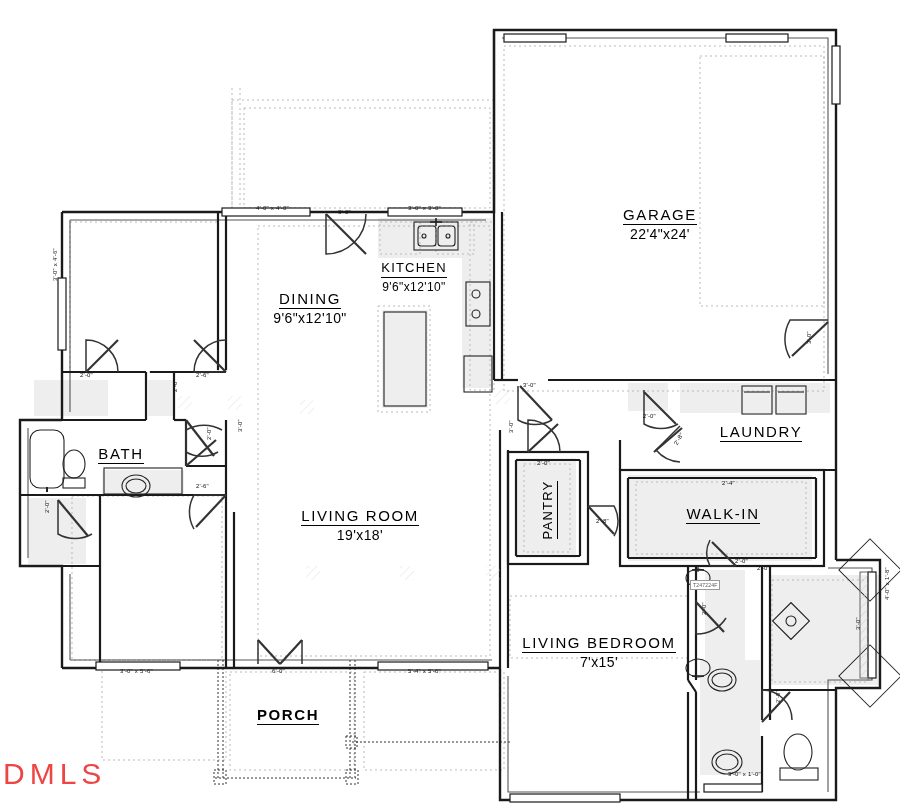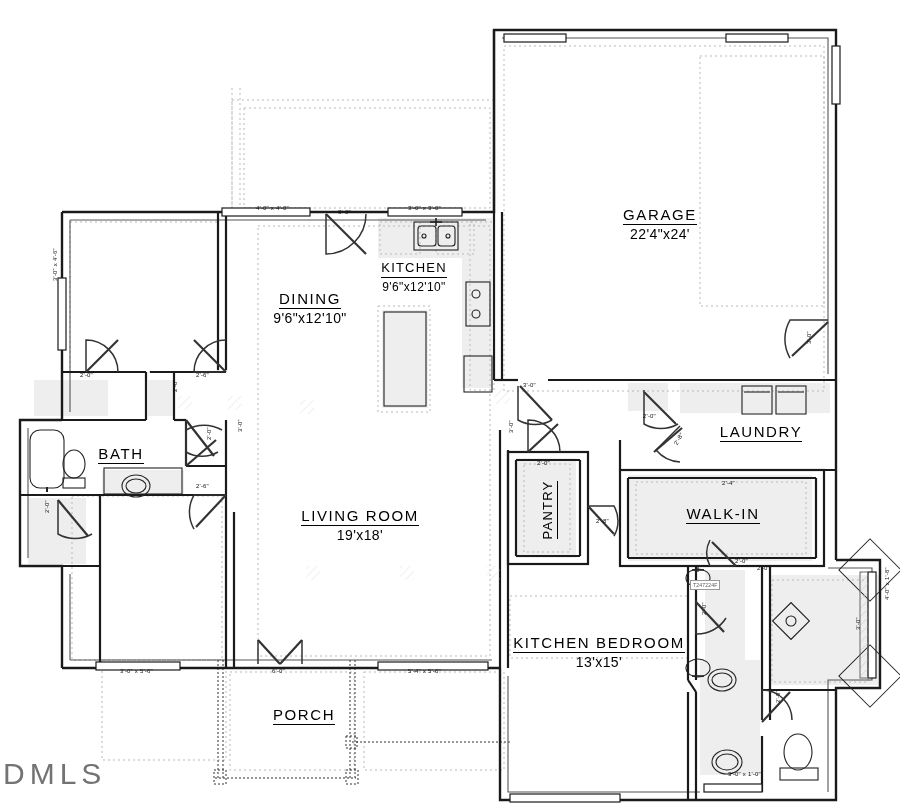--- a/index.html
+++ b/index.html
@@ -10,21 +10,21 @@
   .rmlabel{position:absolute;text-align:center;color:#000;
            font-family:"Liberation Sans", sans-serif;white-space:nowrap;}
   .rmlabel .nm{font-size:15px;letter-spacing:1.6px;border-bottom:1.6px solid #000;
                display:inline-block;padding-bottom:1px;line-height:17px;}
   .rmlabel .dm{font-size:14px;letter-spacing:0.4px;display:block;line-height:16px;margin-top:1px;}
   .rmlabel.small .nm{font-size:13px;letter-spacing:1.2px;}
   .rmlabel.small .dm{font-size:12px;}
   .dimtxt{position:absolute;font-size:6px;color:#111;white-space:nowrap;
           font-family:"Liberation Sans", sans-serif;letter-spacing:0.2px;}
   .wm{position:absolute;left:3px;top:757px;font-size:30px;letter-spacing:5px;
-      color:#737373;font-family:"Liberation Sans", sans-serif;}
+      color:#ef4444;font-family:"Liberation Sans", sans-serif;}
   .tag{position:absolute;font-size:5px;color:#555;letter-spacing:0.2px;}
 </style>
 </head>
 <body>
 
 <div id="stage">
 
 <svg width="900" height="812" viewBox="0 0 900 812">
   <defs>
     <pattern id="hatch" width="6" height="6" patternUnits="userSpaceOnUse" patternTransform="rotate(45)">
@@ -328,25 +328,25 @@
 <div class="rmlabel small" style="left:500px;top:500px;width:96px;transform:rotate(-90deg);">
   <span class="nm">PANTRY</span>
 </div>
 
 <div class="rmlabel" style="left:668px;top:505px;width:110px;text-decoration:underline;">
   <span class="nm">WALK-IN</span>
 </div>
 
 
 <div class="rmlabel" style="left:506px;top:634px;width:186px;">
-  <span class="nm">KITCHEN BEDROOM</span>
-  <span class="dm">13'x15'</span>
-</div>
-
-<div class="rmlabel" style="left:252px;top:706px;width:104px;">
+  <span class="nm">LIVING BEDROOM</span>
+  <span class="dm">7'x15'</span>
+</div>
+
+<div class="rmlabel" style="left:236px;top:706px;width:104px;font-weight:bold;">
   <span class="nm">PORCH</span>
 </div>
 
 <div class="tag" style="left:690px;top:580px;border:1px solid #999;padding:1px 2px;background:#fff;">T247224F</div>
 
 <div class="wm">DMLS</div>
 
 <div id="dimlayer">
       <div class="dimtxt" style="left: 256px; top: 205px; transform-origin: left top;">4'-0" x 4'-0"</div>
       <div class="dimtxt" style="left: 338px; top: 209px; transform-origin: left top;">3'-0"</div>

